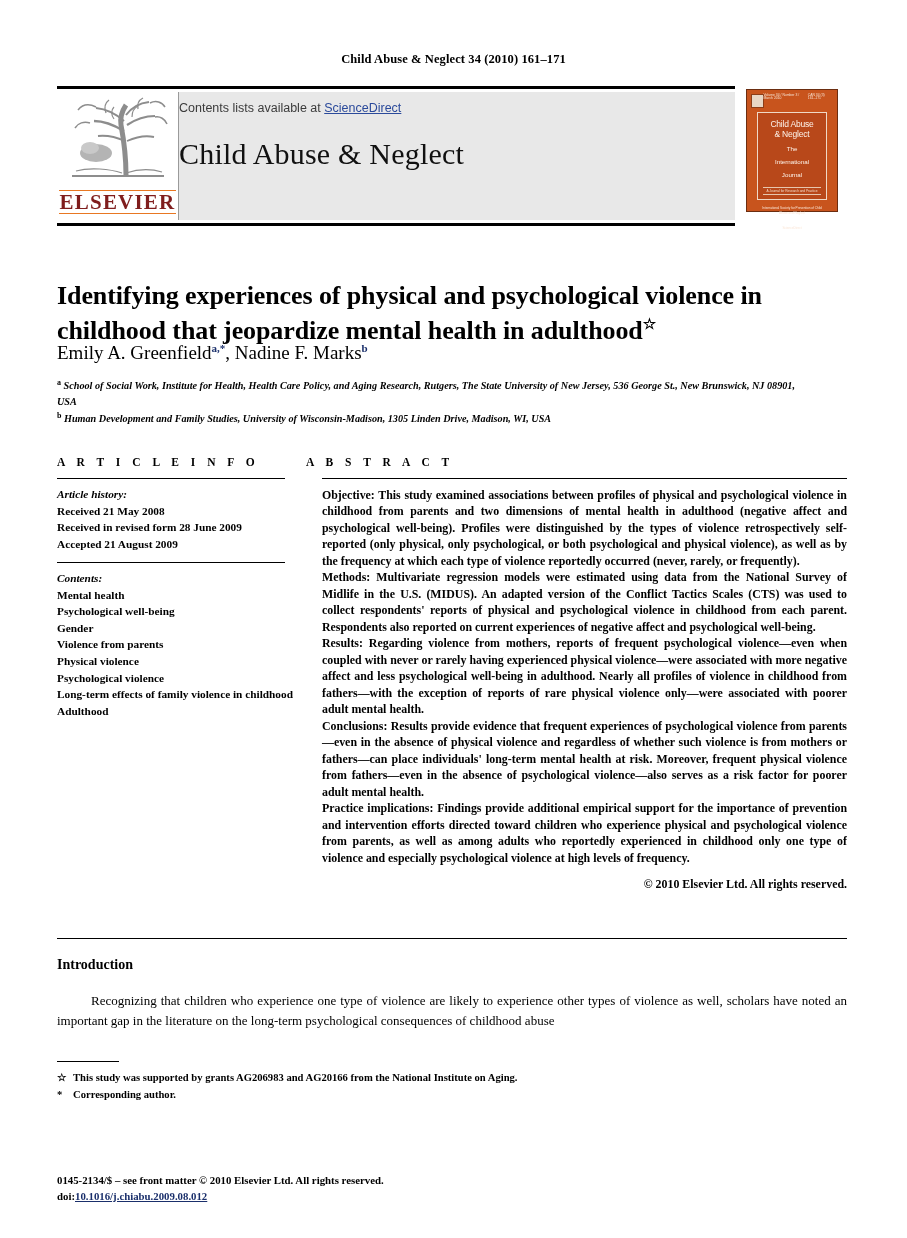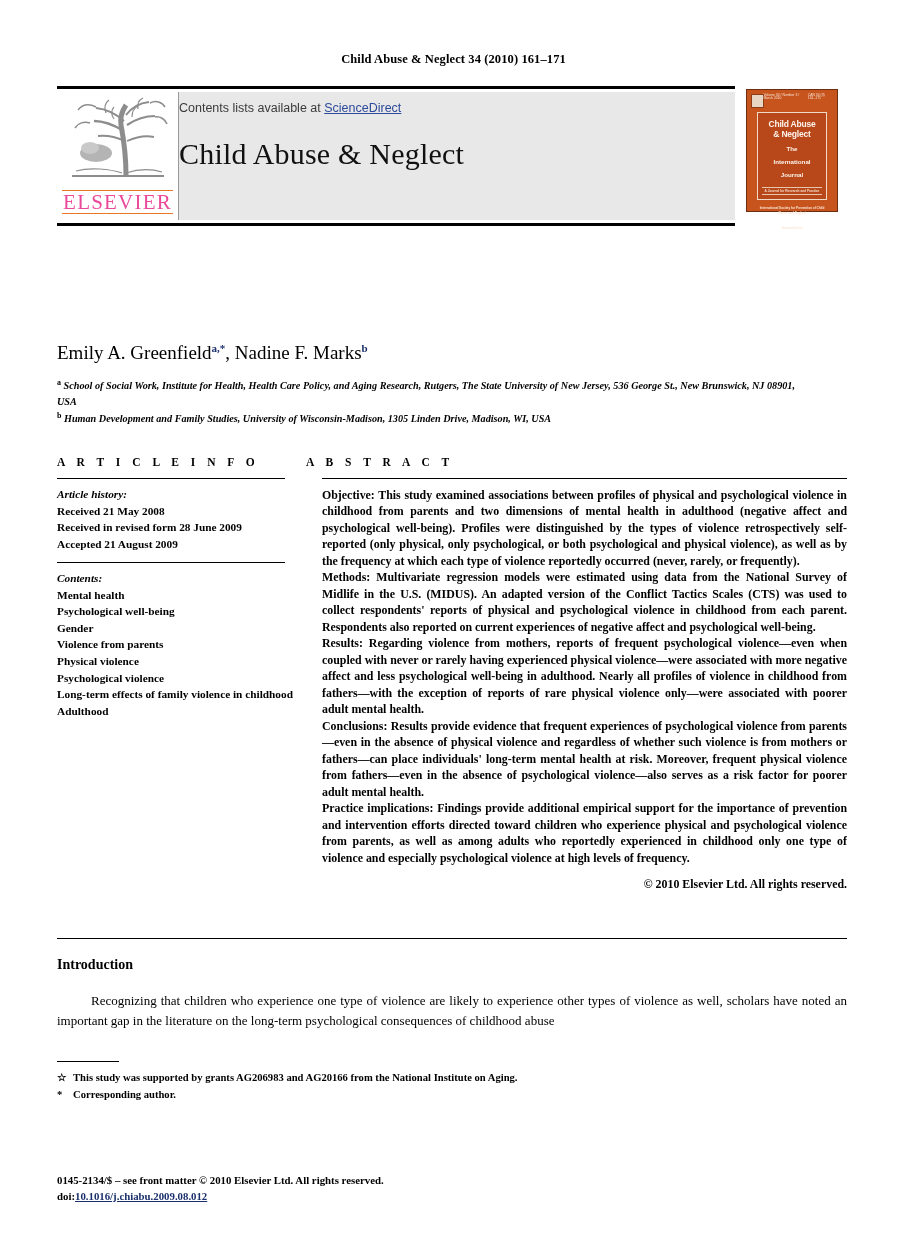--- a/index.html
+++ b/index.html
@@ -55,23 +55,23 @@
     align-items: center;
     justify-content: flex-end;
     padding-bottom: 6px;
     box-sizing: border-box;
     background: #fff;
   }
   .tree-svg { display:block; }
   .elsevier-word {
     font-family: "Liberation Serif", "DejaVu Serif", serif;
     font-size: 21px;
-    font-weight: normal;
+    font-weight: bold;
     letter-spacing: 1.2px;
-    color: #ec4899;
+    color: #7f1d1d;
     border-top: 1.5px solid #E87722;
     border-bottom: 1.5px solid #E87722;
     line-height: 1.05;
     padding: 0 1px;
     margin-top: 7px;
   }
   .journal-band {
     flex: 1 1 auto;
     background: #e8e8e8;
     display: flex;
@@ -121,21 +121,20 @@
     border: 0.5px solid #8c3d18;
   }
   .cover-inner {
     margin: 4px 6px 0 6px;
     background: #b8481a;
     border: 0.5px solid #efd9c7;
     height: 88px;
     text-align: center;
     padding-top: 7px;
     box-sizing: border-box;
-    font-weight: bold;
   }
   .cover-t1 {
     font-family: "Liberation Sans", "DejaVu Sans", sans-serif;
     color: #fdf3ea;
     font-size: 8.5px;
     line-height: 1.12;
     letter-spacing: -0.2px;
   }
   .cover-t2 {
     font-family: "Liberation Sans", "DejaVu Sans", sans-serif;
@@ -366,20 +365,23 @@
       <div class="cover-t1">&amp; Neglect</div>
       <div class="cover-t2">The</div>
       <div class="cover-t2">International</div>
       <div class="cover-t2">Journal</div>
       <div class="cover-t3">A Journal for Research and Practice</div>
       <div class="cover-foot">International Society for Prevention of Child Abuse and Neglect</div>
       <div class="cover-foot">ScienceDirect</div>
     </div>
   </div>
 
+  <h1 class="title">
+    <span>Identifying experiences of physical and psychological violence in childhood that jeopardize mental health in adulthood</span><span class="title-star">☆</span>
+  </h1>
 
   <div class="authors">
     <span>Emily A. Greenfield</span><sup>a,*</sup><span>, </span><span>Nadine F. Marks</span><sup>b</sup>
   </div>
 
   <div class="affil">
     <div>
       <sup>a</sup>
       <span>School of Social Work, Institute for Health, Health Care Policy, and Aging Research, Rutgers, The State University of New Jersey, 536 George St., New Brunswick, NJ 08901, USA</span>
     </div>

